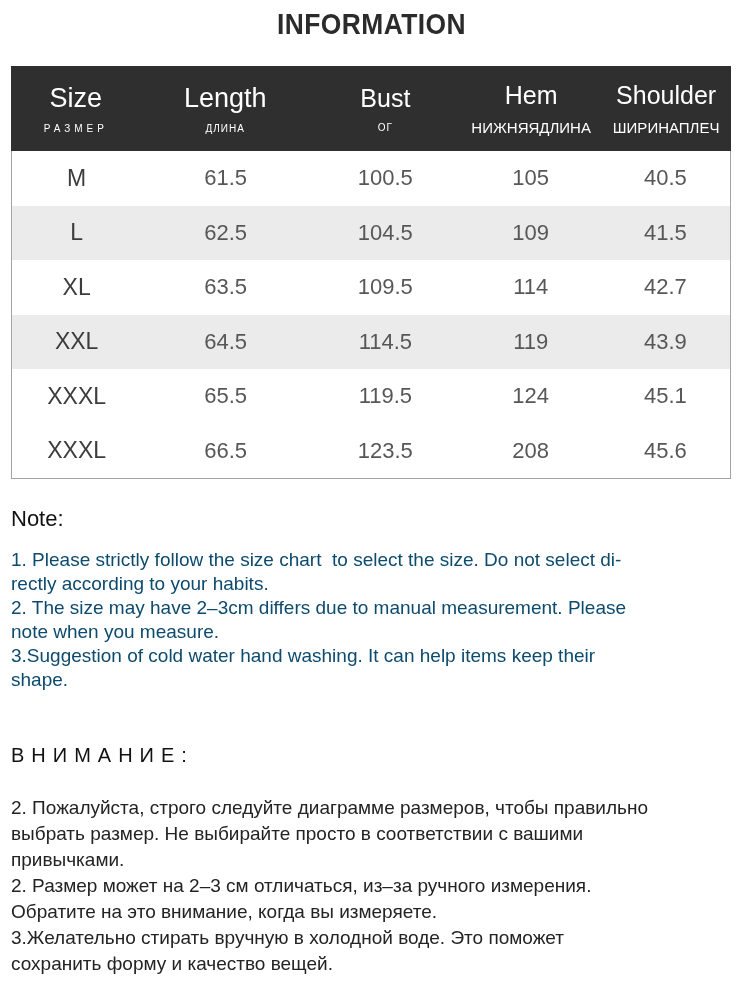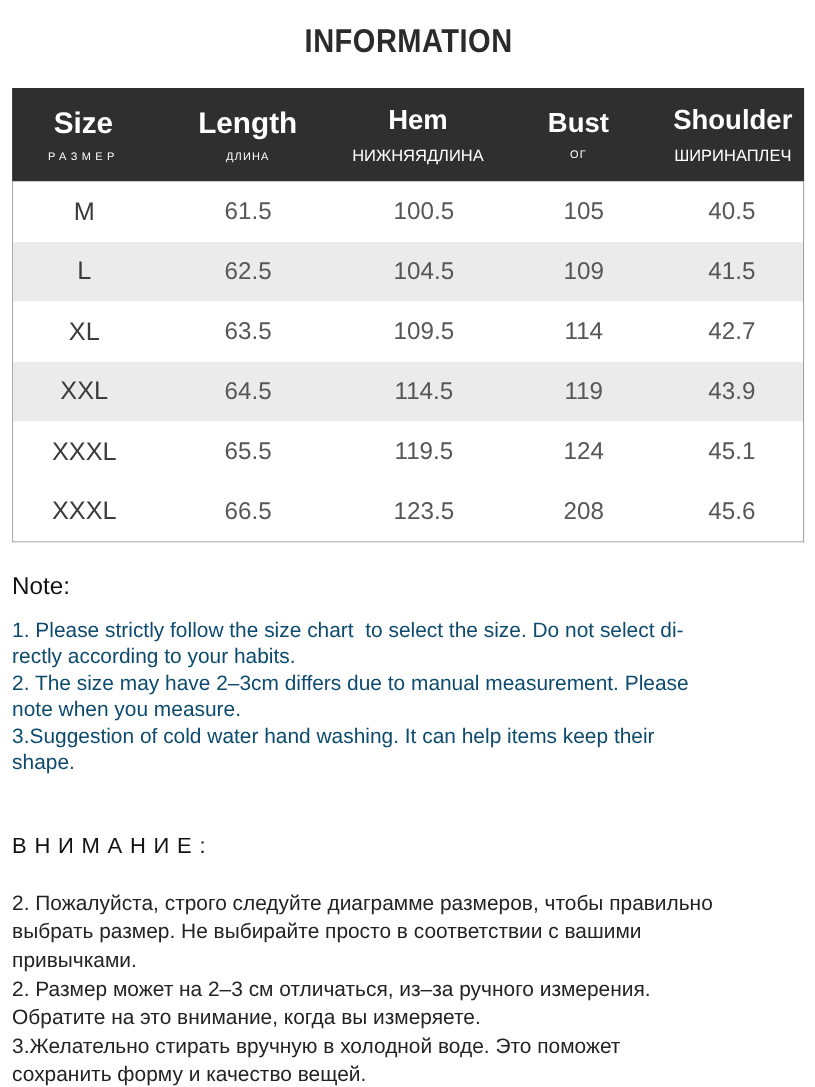--- a/index.html
+++ b/index.html
@@ -15,21 +15,21 @@
     box-sizing: border-box;
   }
   .sheet {
     width: 741px;
     box-sizing: border-box;
     padding: 0 10px 0 11px;
   }
   
   .title {
     margin: 0;
-    padding-top: 21px;
+    padding-top: 7px;
     height: 34px;
     line-height: 34px;
     text-align: center;
     font-size: 30px;
     font-weight: bold;
     color: #2b2b2b;
   }
   .title-inner {
     display: inline-block;
     transform: scaleX(0.88);
@@ -51,21 +51,21 @@
     gap: 9px;
   }
   .col0 { width: 18%; }
   .col1 { width: 23.5%; }
   .col2 { width: 21%; }
   .col3 { width: 19.5%; }
   .col4 { width: 18%; align-items: center; }
   .hen {
     color: var(--header-text, #ffffff);
     font-size: 25px;
-    font-weight: 700;
+    font-weight: 400;
   }
   .col0 .hen, .col1 .hen { font-size: 27px; }
   .hru {
     color: var(--header-text, #ffffff);
     font-size: 10px;
     letter-spacing: 1px;
   }
   .col0 .hru { letter-spacing: 4px; }
   .col3 .hru, .col4 .hru { letter-spacing: 0; font-size: 15px; }
   .tbody {
@@ -121,27 +121,27 @@
   <div class="table">
     <div class="thead">
         <div class="hcell col0">
           <div class="hen">Size</div>
           <div class="hru">РАЗМЕР</div>
         </div>
         <div class="hcell col1">
           <div class="hen">Length</div>
           <div class="hru">ДЛИНА</div>
         </div>
+        <div class="hcell col2">
+          <div class="hen">Bust</div>
+          <div class="hru">ОГ</div>
+        </div>
         <div class="hcell col3">
           <div class="hen">Hem</div>
           <div class="hru">НИЖНЯЯДЛИНА</div>
-        </div>
-        <div class="hcell col2">
-          <div class="hen">Bust</div>
-          <div class="hru">ОГ</div>
         </div>
         <div class="hcell col4">
           <div class="hen">Shoulder</div>
           <div class="hru">ШИРИНАПЛЕЧ</div>
         </div>
       </div>
     <div class="tbody">
         <div class="trow">
           <div class="tcell col0 sizecell">M</div>
           <div class="tcell col1">61.5</div>

